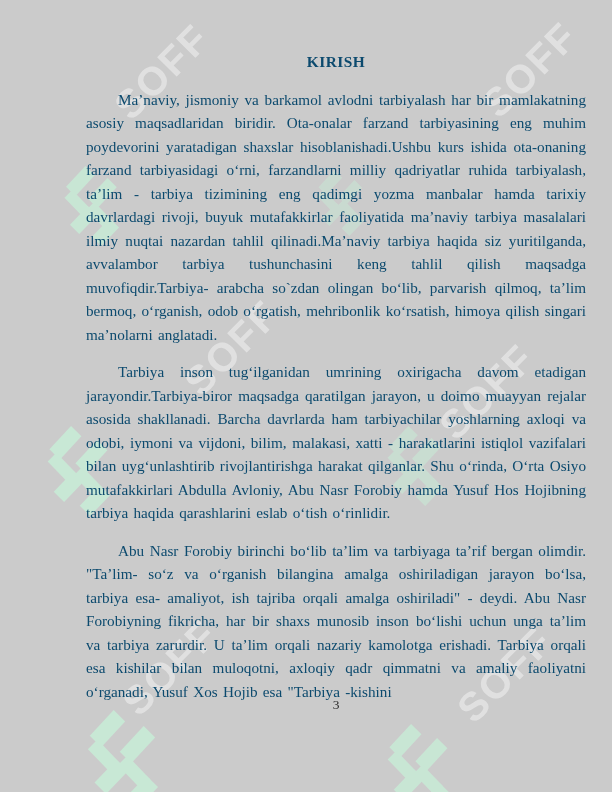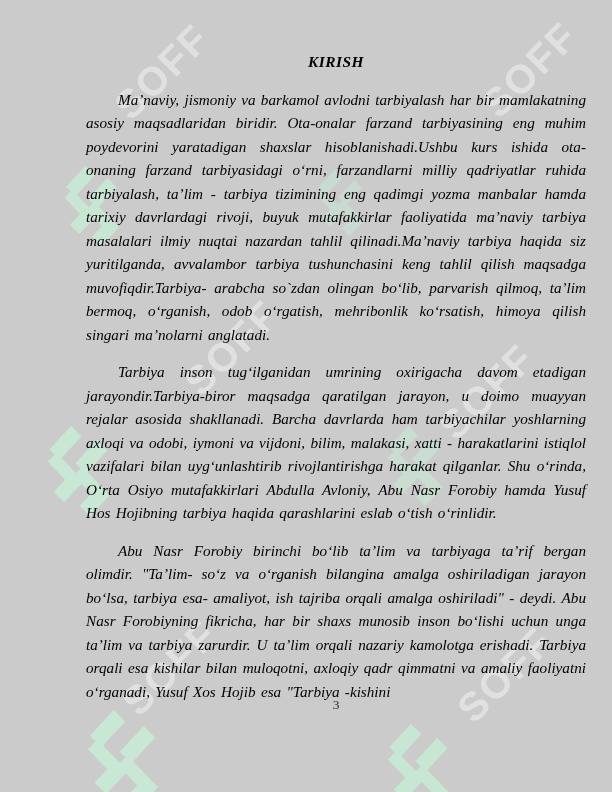--- a/index.html
+++ b/index.html
@@ -29,24 +29,23 @@
     color:#ffffff;
     opacity:0.42;
     transform:translate(-50%,-50%) rotate(-45deg);
     white-space:nowrap;
     user-select:none;
   }
   
   .content{
     position:absolute;z-index:1;
     left:72px;top:50px;width:528px;
-    color:#000000;
+    color:#0c4a6e;
     font-size:15.2px;
     line-height:23.5px;
-    font-style:italic;
   }
   .doc-title{
     margin:0;
     font-size:15.4px;
     font-weight:bold;
     text-align:center;
     line-height:23.5px;
     letter-spacing:0.5px;
   }
   .content p.body-par{

